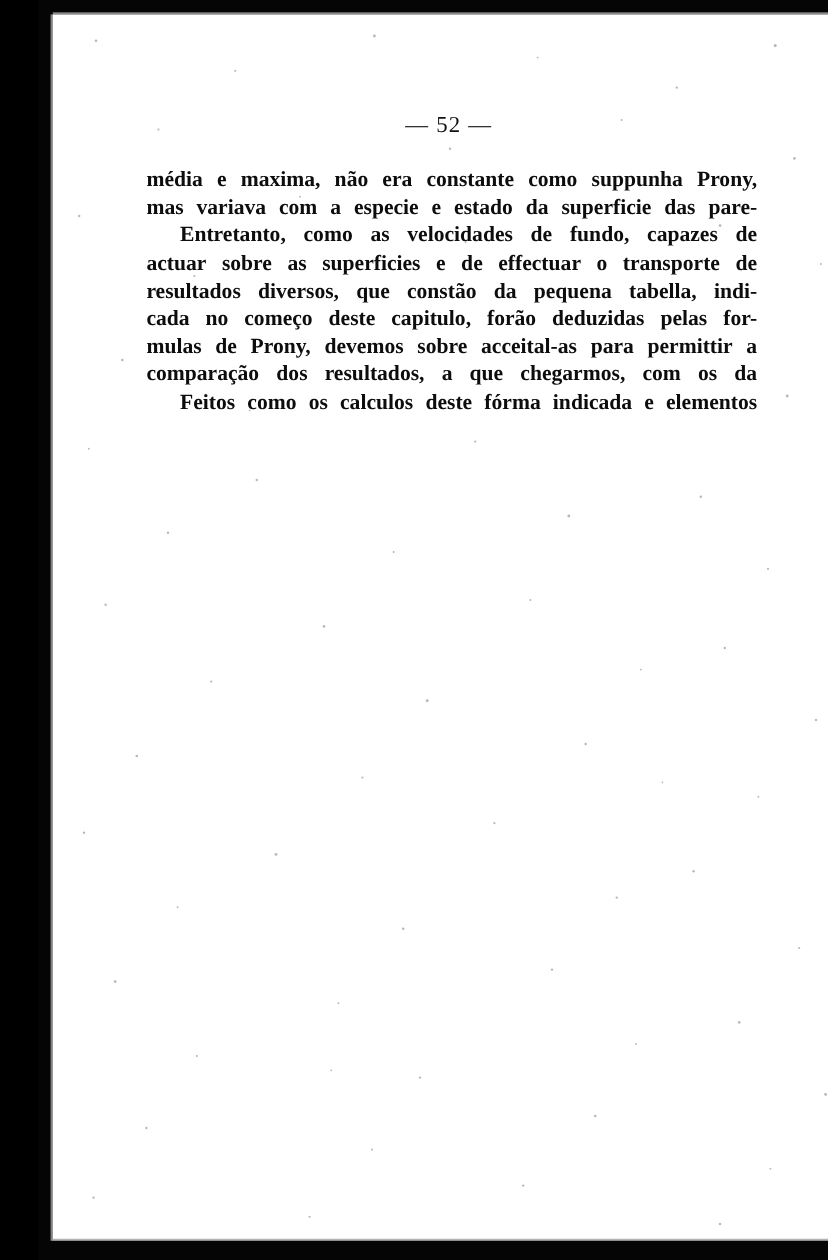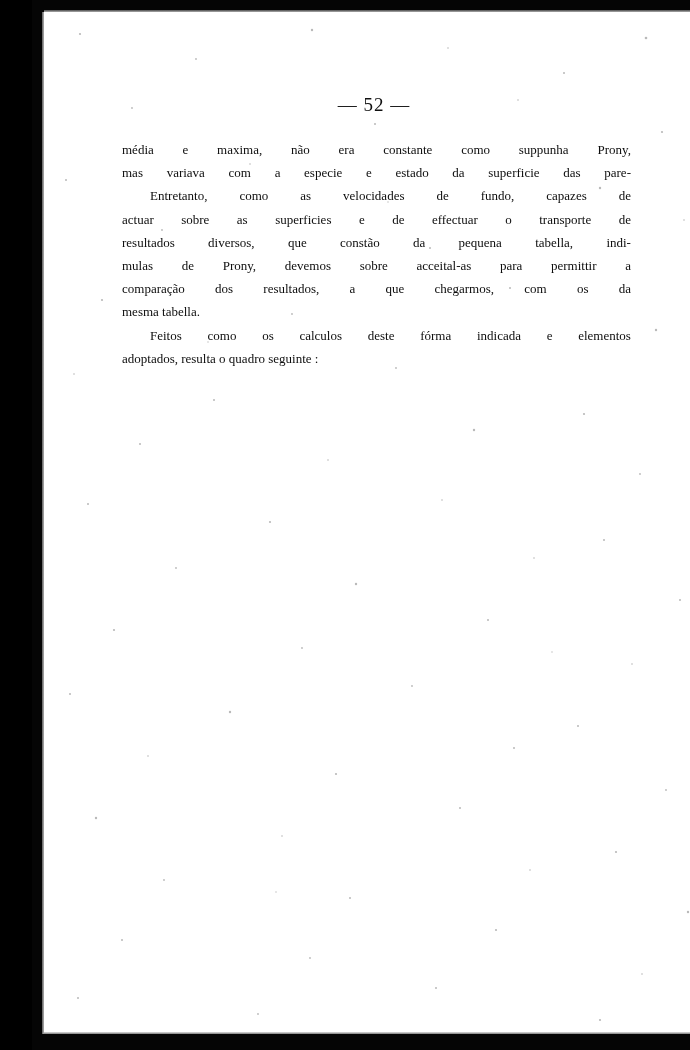--- a/index.html
+++ b/index.html
@@ -94,26 +94,27 @@
     color: #101010;
     font-family: "Liberation Serif", "DejaVu Serif", serif;
   }
 
   #text-body {
     position: absolute;
     left: 78px;
     top: 126px;
     width: 509px;
     color: #0d0d0d;
-    font-size: 13px;
+    font-size: 18px;
     line-height: 23.2px;
     text-align: justify;
     text-justify: inter-word;
     -webkit-hyphens: none;
     hyphens: none;
+    font-weight: bold;
   }
 
   #text-body p {
     margin: 0;
   }
   
   #text-body p:after {
     content: "";
     display: inline-block;
     width: 100%;
@@ -272,20 +273,31 @@
             <span>resultados</span>
             <span>diversos,</span>
             <span>que</span>
             <span>constão</span>
             <span>da</span>
             <span>pequena</span>
             <span>tabella,</span>
             <span>indi-</span>
           </span>
         <span class="jline">
+            <span>cada</span>
+            <span>no</span>
+            <span>começo</span>
+            <span>deste</span>
+            <span>capitulo,</span>
+            <span>forão</span>
+            <span>deduzidas</span>
+            <span>pelas</span>
+            <span>for-</span>
+          </span>
+        <span class="jline">
             <span>mulas</span>
             <span>de</span>
             <span>Prony,</span>
             <span>devemos</span>
             <span>sobre</span>
             <span>acceital-as</span>
             <span>para</span>
             <span>permittir</span>
             <span>a</span>
           </span>
@@ -293,36 +305,34 @@
             <span>comparação</span>
             <span>dos</span>
             <span>resultados,</span>
             <span>a</span>
             <span>que</span>
             <span>chegarmos,</span>
             <span>com</span>
             <span>os</span>
             <span>da</span>
           </span>
-        <span class="ln">mesma tabella.</span>
       </p>
 
       <p class="noflush">
         <span class="jline" style="padding-left:28px">
             <span>Feitos</span>
             <span>como</span>
             <span>os</span>
             <span>calculos</span>
             <span>deste</span>
             <span>fórma</span>
             <span>indicada</span>
             <span>e</span>
             <span>elementos</span>
           </span>
-        <span class="ln">adoptados, resulta o quadro seguinte :</span>
       </p>
 
     </div>
   </div>
 
   <div id="seam-top"></div>
   <div id="seam-bottom"></div>
   <div id="gutter-seam"></div>
   <div id="gutter-seam-right"></div>
 

